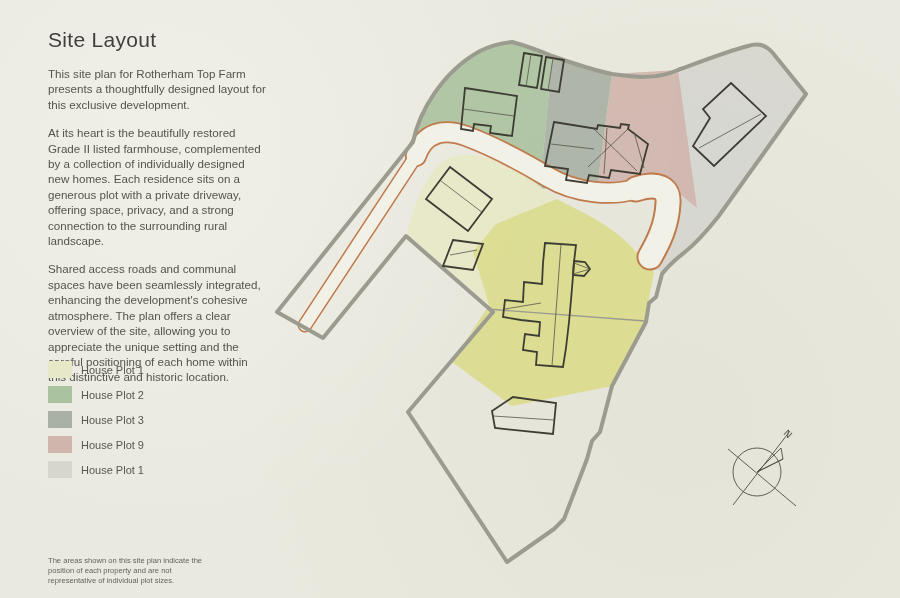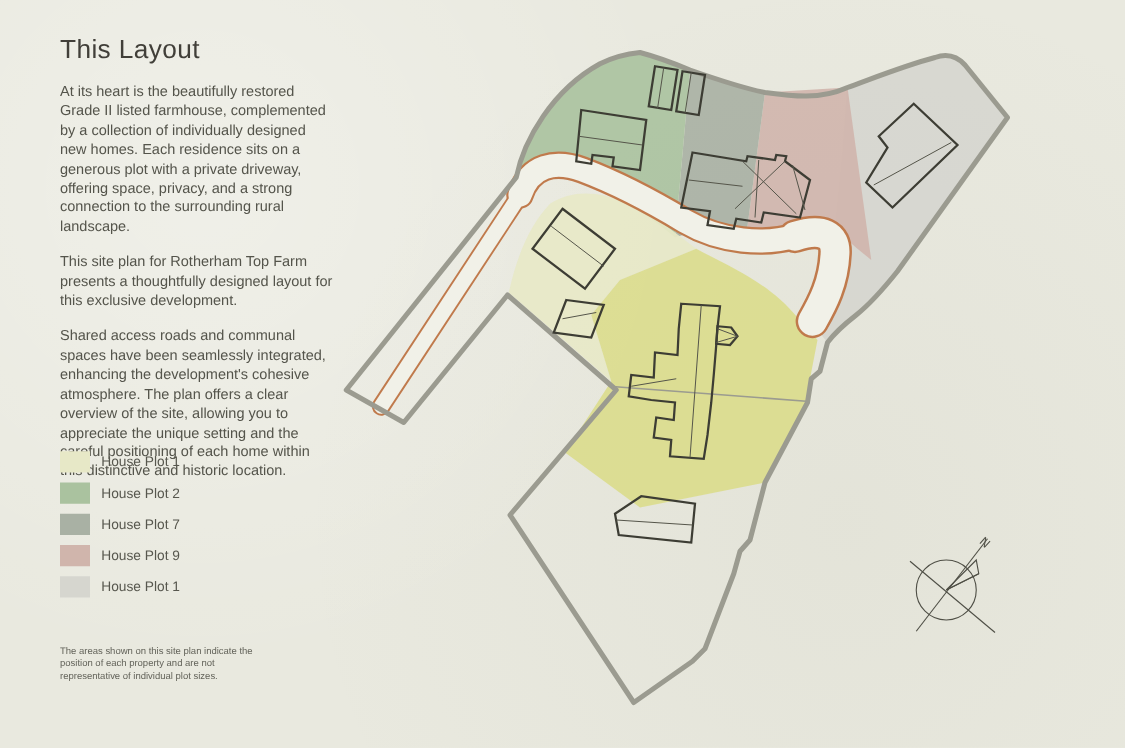--- a/index.html
+++ b/index.html
@@ -17,54 +17,54 @@
   }
   .intro p{
     margin:0 0 13px 0;width:220px;
     font-size:11.6px;line-height:15.4px;color:#54544b;
   }
   .legend{position:absolute;left:48px;top:357px;}
   .legend-row{display:flex;align-items:center;height:25px;}
   .legend-swatch{width:24px;height:17px;margin-right:9px;flex:0 0 auto;}
   .legend-label{font-size:11px;color:#57574e;}
   .disclaimer{
-    position:absolute;left:48px;top:516px;width:158px;
+    position:absolute;left:48px;top:556px;width:158px;
     font-size:7.6px;line-height:10.2px;color:#63635a;
   }
   .site-plan{position:absolute;left:0;top:0;}
   .plot{fill-opacity:.92;stroke:none;}
   .bld{fill:none;stroke-width:1.8;stroke-linejoin:miter;}
   .bld-detail{fill:none;stroke-width:.8;}
   .compass-line{fill:none;stroke-width:.9;}
   .compass-n{font-size:10px;}
 </style>
 </head>
 <body>
 
 <div class="left-col">
-  <h1 class="page-title">This Layout</h1>
+  <h1 class="page-title">Site Layout</h1>
   <div class="intro">
+      <p>This site plan for Rotherham Top Farm presents a thoughtfully designed layout for this exclusive development.</p>
       <p>At its heart is the beautifully restored Grade II listed farmhouse, complemented by a collection of individually designed new homes. Each residence sits on a generous plot with a private driveway, offering space, privacy, and a strong connection to the surrounding rural landscape.</p>
-      <p>This site plan for Rotherham Top Farm presents a thoughtfully designed layout for this exclusive development.</p>
       <p>Shared access roads and communal spaces have been seamlessly integrated, enhancing the development's cohesive atmosphere. The plan offers a clear overview of the site, allowing you to appreciate the unique setting and the careful positioning of each home within this distinctive and historic location.</p>
     </div>
 </div>
 
 <div class="legend">
     <div class="legend-row">
       <span class="legend-swatch" style="background: rgb(231, 232, 199);"></span>
       <span class="legend-label">House Plot 1</span>
     </div>
     <div class="legend-row">
       <span class="legend-swatch" style="background: rgb(170, 194, 159);"></span>
       <span class="legend-label">House Plot 2</span>
     </div>
     <div class="legend-row">
       <span class="legend-swatch" style="background: rgb(169, 177, 164);"></span>
-      <span class="legend-label">House Plot 7</span>
+      <span class="legend-label">House Plot 3</span>
     </div>
     <div class="legend-row">
       <span class="legend-swatch" style="background: rgb(208, 181, 172);"></span>
       <span class="legend-label">House Plot 9</span>
     </div>
     <div class="legend-row">
       <span class="legend-swatch" style="background: rgb(214, 214, 207);"></span>
       <span class="legend-label">House Plot 1</span>
     </div>
   </div>

